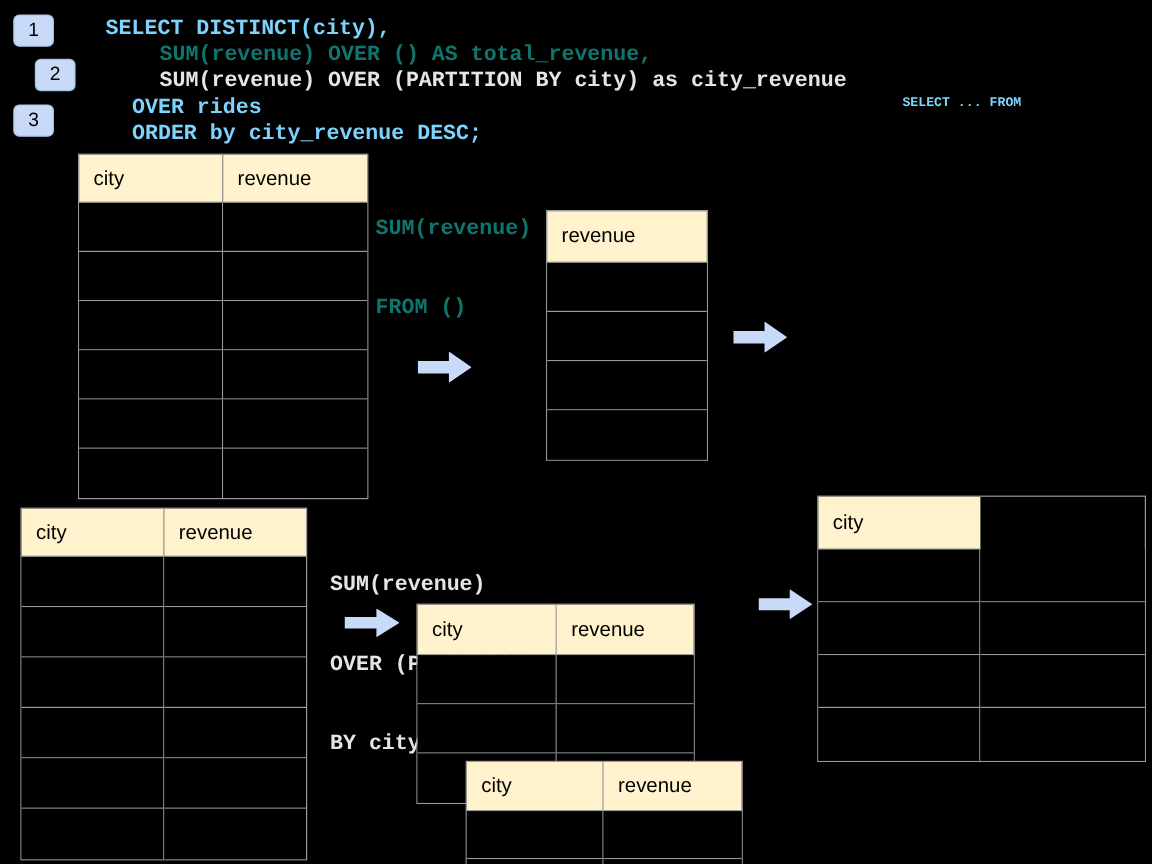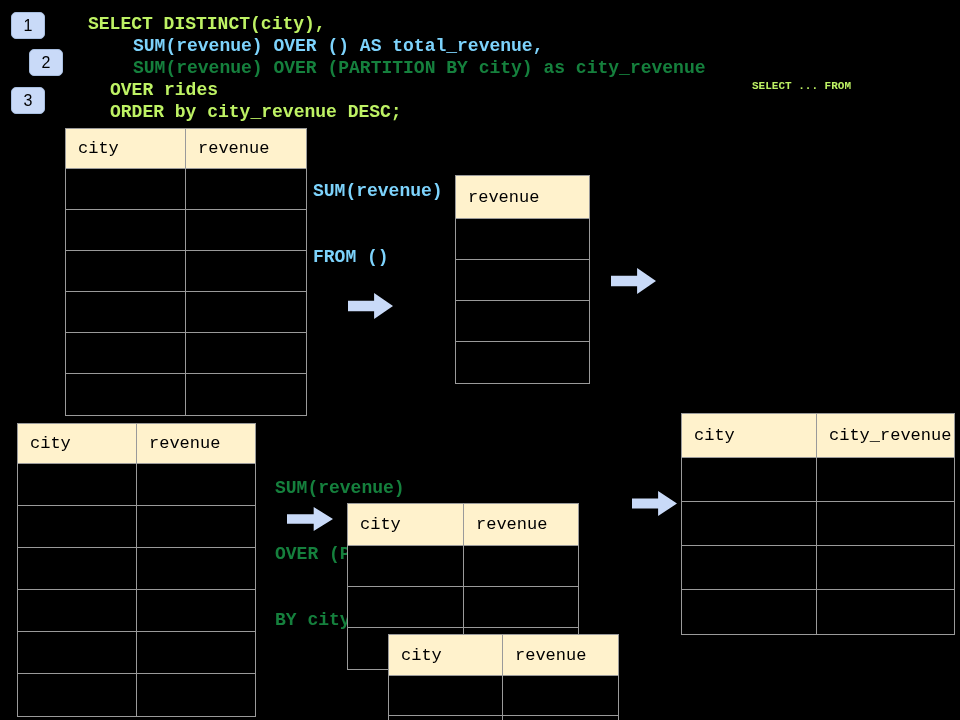--- a/index.html
+++ b/index.html
@@ -2,39 +2,39 @@
 <html><head>
 <meta charset="utf-8">
 <style>
   html,body{margin:0;padding:0;background:#000;}
   .stage{position:relative;width:960px;height:720px;background:#000;overflow:hidden;
          font-family:"Liberation Sans",sans-serif;}
 
   
   .code{position:absolute;font-family:"Liberation Mono","DejaVu Sans Mono",monospace;
         font-weight:bold;white-space:pre;font-size:18px;line-height:22px;}
-  .purple{color:#bef264}
-  .red{color:#7dd3fc}
-  .green{color:#15803d}
+  .purple{color:#7dd3fc}
+  .red{color:#0f766e}
+  .green{color:#e5e5e5}
   .note{font-size:11px;line-height:20px;}
 
   
   .badge{position:absolute;width:32px;height:25px;background:#c9daf8;border:1px solid #a8bedf;
          border-radius:5px;color:#000;font-size:16px;display:flex;align-items:center;
          justify-content:center;}
   .b1{left:11px;top:12px}
   .b2{left:29px;top:49px}
   .b3{left:11px;top:87px}
 
   
   .tbl{position:absolute;border:1px solid #9a9a9a;}
   .thead,.trow{display:grid;}
   .hcell{background:#fff2cc;color:#000;font-size:17px;display:flex;align-items:center;
          padding-left:12px;box-sizing:border-box;border-right:1px solid #9a9a9a;
-         border-bottom:1px solid #9a9a9a;font-family:Liberation Mono, monospace;}
+         border-bottom:1px solid #9a9a9a;}
   .hcell:last-child{border-right:none;}
   .tcell{background:#000;box-sizing:border-box;border-right:1px solid #9a9a9a;
          border-bottom:1px solid #9a9a9a;}
   .tcell:last-child{border-right:none;}
   .trow:last-child .tcell{border-bottom:none;}
 
   .t1{left:65px;top:128px}
   .t1 .thead{height:40px}.t1 .trow{height:41px}
   .t1 .thead,.t1 .trow{grid-template-columns:120px 120px}
 
@@ -216,21 +216,20 @@
         <div class="trow">
           <div class="tcell"></div>
           <div class="tcell"></div>
         </div>
       </div>
   </div>
 
   <div class="tbl t6">
     <div class="thead">
       <div class="hcell">city</div>
-      <div class="hcell">city_revenue</div>
     </div>
     <div class="tbody">
         <div class="trow">
           <div class="tcell"></div>
           <div class="tcell"></div>
         </div>
         <div class="trow">
           <div class="tcell"></div>
           <div class="tcell"></div>
         </div>

